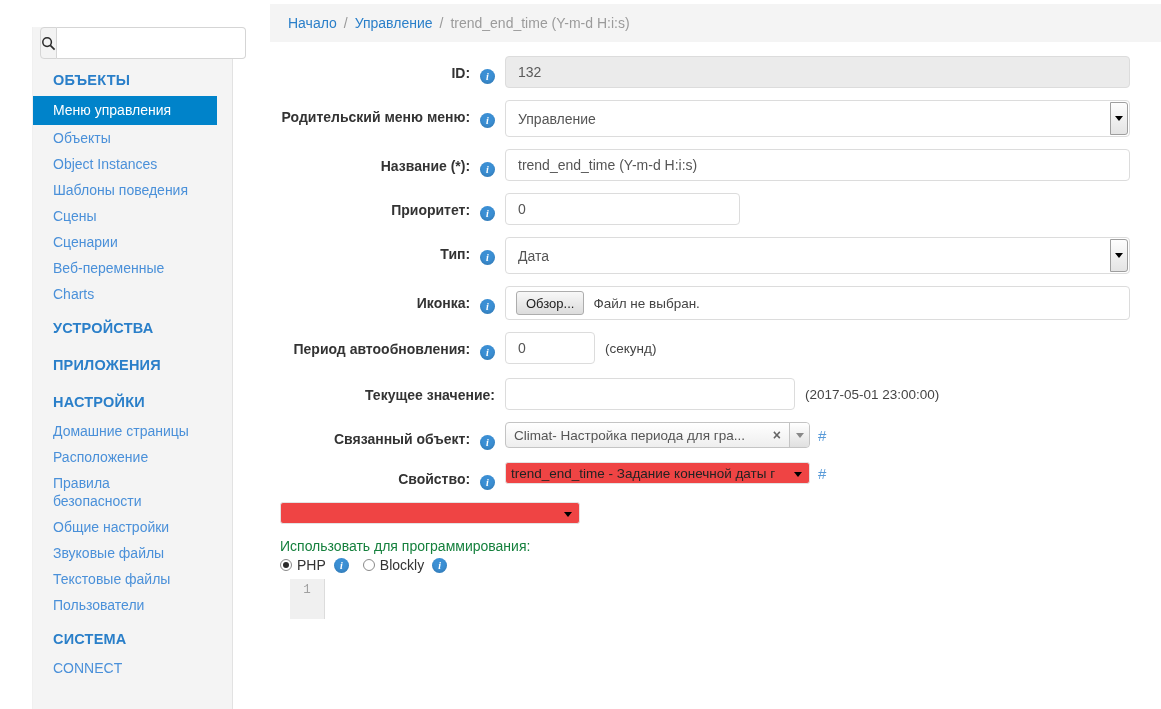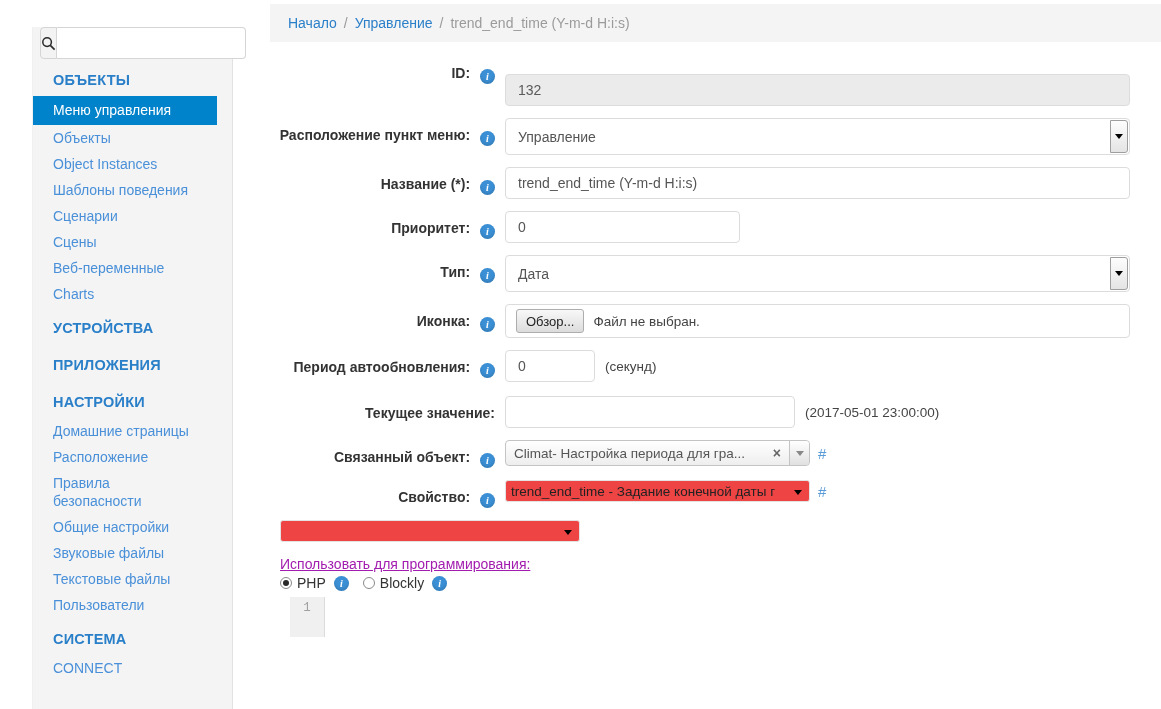--- a/index.html
+++ b/index.html
@@ -169,21 +169,20 @@
     font-family: "Liberation Sans", sans-serif;
     font-size: 14px;
     color: #555;
     background: #fff;
     outline: none;
     line-height: 30px;
   }
   input.txt.readonly, .fake-input.readonly {
     background: #ebebeb;
     color: #5a5a5a;
-    margin-top: 18px;
   }
   .w-full { width: 625px; }
   .w-mid  { width: 235px; }
   .w-small{ width: 90px; }
   .w-cur  { width: 290px; }
 
   
   .sel-big {
     position: relative;
     border: 1px solid #dcdcdc;
@@ -309,21 +308,21 @@
   }
 
   .hint {
     font-size: 13.5px;
     color: #444;
     margin-left: 10px;
     white-space: nowrap;
   }
 
   
-  .code-label { font-size: 14px; color: #a21caf; margin-bottom: 3px; text-decoration: underline; }
+  .code-label { font-size: 14px; color: #15803d; margin-bottom: 3px; }
   .radio-line { display:flex; align-items:center; font-size:14px; color:#333; margin-bottom: 6px;}
   .radio {
     width: 12px; height: 12px;
     border: 1px solid #8a8a8a;
     border-radius: 50%;
     background: #fff;
     display: inline-block;
     position: relative;
     margin-right: 5px;
     cursor: pointer;
@@ -372,22 +371,22 @@
           </svg>
         </div>
         <input class="search-input" type="text" value="" placeholder="" style="">
       </div>
 
       <div class="nav-header">ОБЪЕКТЫ</div>
       <a class="nav-link active">Меню управления</a>
       <a class="nav-link">Объекты</a>
       <a class="nav-link">Object Instances</a>
       <a class="nav-link">Шаблоны поведения</a>
+      <a class="nav-link">Сцены</a>
       <a class="nav-link">Сценарии</a>
-      <a class="nav-link">Сцены</a>
       <a class="nav-link">Веб-переменные</a>
       <a class="nav-link">Charts</a>
 
       <div class="nav-header">УСТРОЙСТВА</div>
 
       <div class="nav-header">ПРИЛОЖЕНИЯ</div>
 
       <div class="nav-header">НАСТРОЙКИ</div>
       <a class="nav-link">Домашние страницы</a>
       <a class="nav-link">Расположение</a>
@@ -420,21 +419,21 @@
           <span>ID:</span>
           <span class="ico-info">i</span>
         </div>
         <div class="fctl">
           <div class="fake-input readonly w-full">132</div>
         </div>
       </div>
 
       <div class="frow">
         <div class="flabel">
-          <span>Расположение пункт меню:</span>
+          <span>Родительский меню меню:</span>
           <span class="ico-info">i</span>
         </div>
         <div class="fctl">
           <div class="sel-big">
             <span>Управление</span>
             <span class="arrowbox">
                 <i></i>
               </span>
           </div>
         </div>

